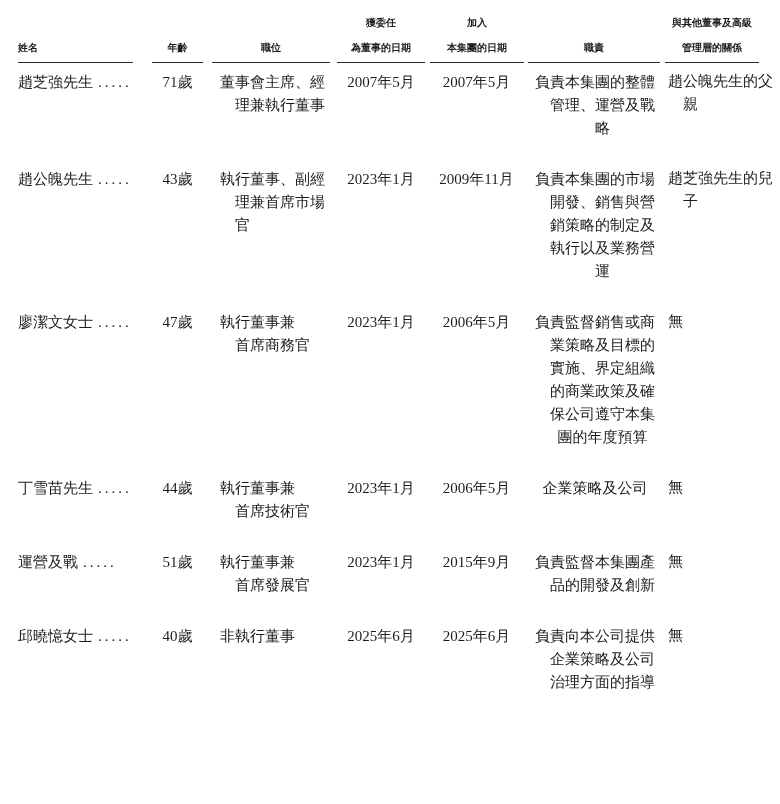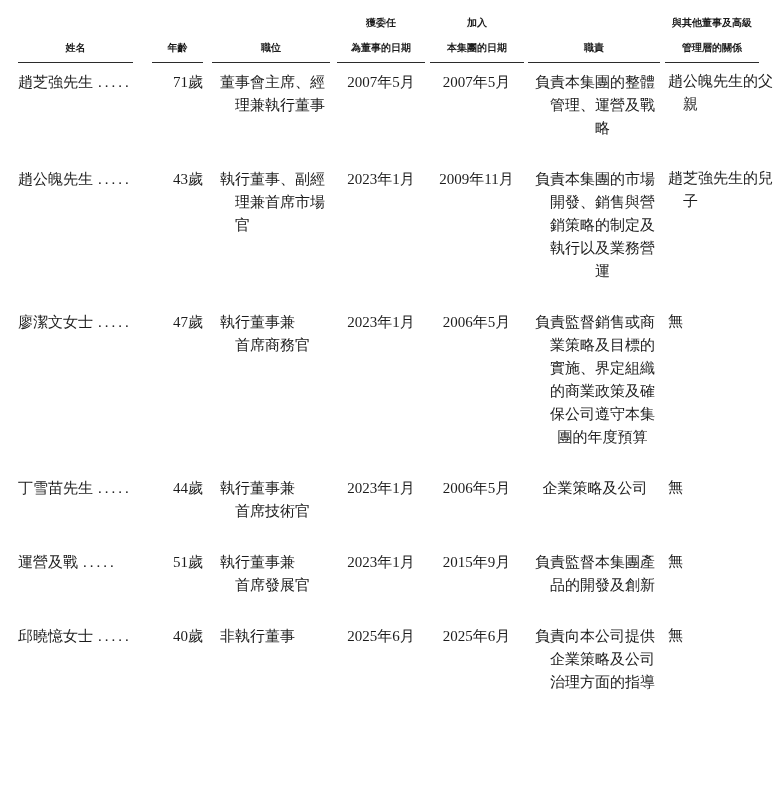--- a/index.html
+++ b/index.html
@@ -39,39 +39,39 @@
   }
   
   .col-name        { width: 134px; }
   .col-age         { width: 60px;  }
   .col-position    { width: 125px; }
   .col-appointed   { width: 93px;  }
   .col-joined      { width: 98px;  }
   .col-duties      { width: 137px; }
   .col-relationship{ width: 110px; }
   
-  th.col-name .hd         { margin-right: 19px; text-align: center; }
+  th.col-name .hd         { margin-right: 19px; text-align: left; }
   th.col-age .hd          { margin-right: 9px; }
   th.col-position .hd     { margin-right: 7px; }
   th.col-appointed .hd    { margin-right: 5px; }
   th.col-joined .hd       { margin-right: 4px; }
   th.col-duties .hd       { margin-right: 5px; }
   th.col-relationship .hd { margin-right: 16px; }
 
   tbody td {
     vertical-align: top;
     font-size: 15px;
     line-height: 23px;
     padding: 0 0 28px 0;
   }
   tbody tr:first-child td { padding-top: 8px; }
   .cell { white-space: pre-line; }
   td.col-name .cell { white-space: nowrap; text-align: left; }
   .leader { letter-spacing: 3px; margin-left: 5px; }
-  td.col-age .cell       { text-align: right; margin-right: 9px; font-family: Liberation Serif, serif; }
+  td.col-age .cell       { text-align: center; margin-right: 9px; font-family: Liberation Serif, serif; }
   td.col-appointed .cell { text-align: center; margin-right: 5px; }
   td.col-joined .cell    { text-align: center; margin-right: 5px; }
   
   td.col-position .cell {
     margin: 0 7px 0 8px;
     padding-left: 15px;
     text-indent: -15px;
     text-align: left;
   }
   td.col-duties .cell {

